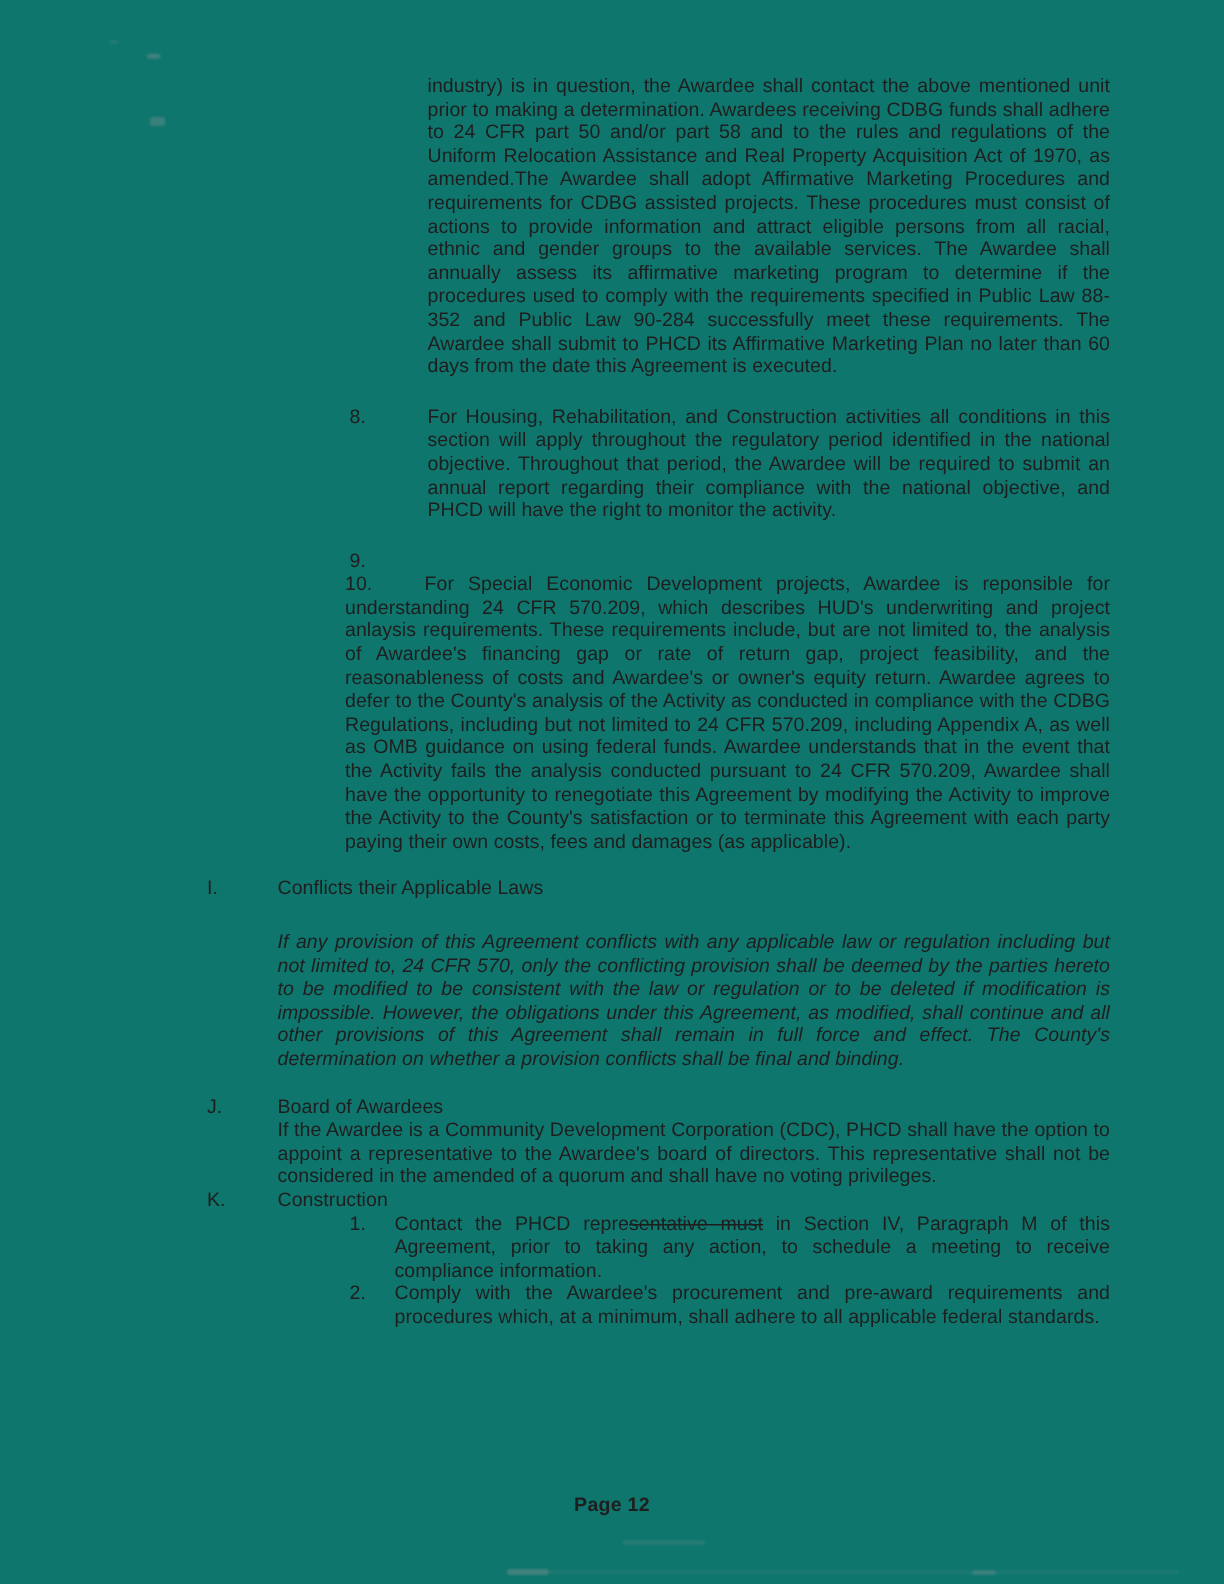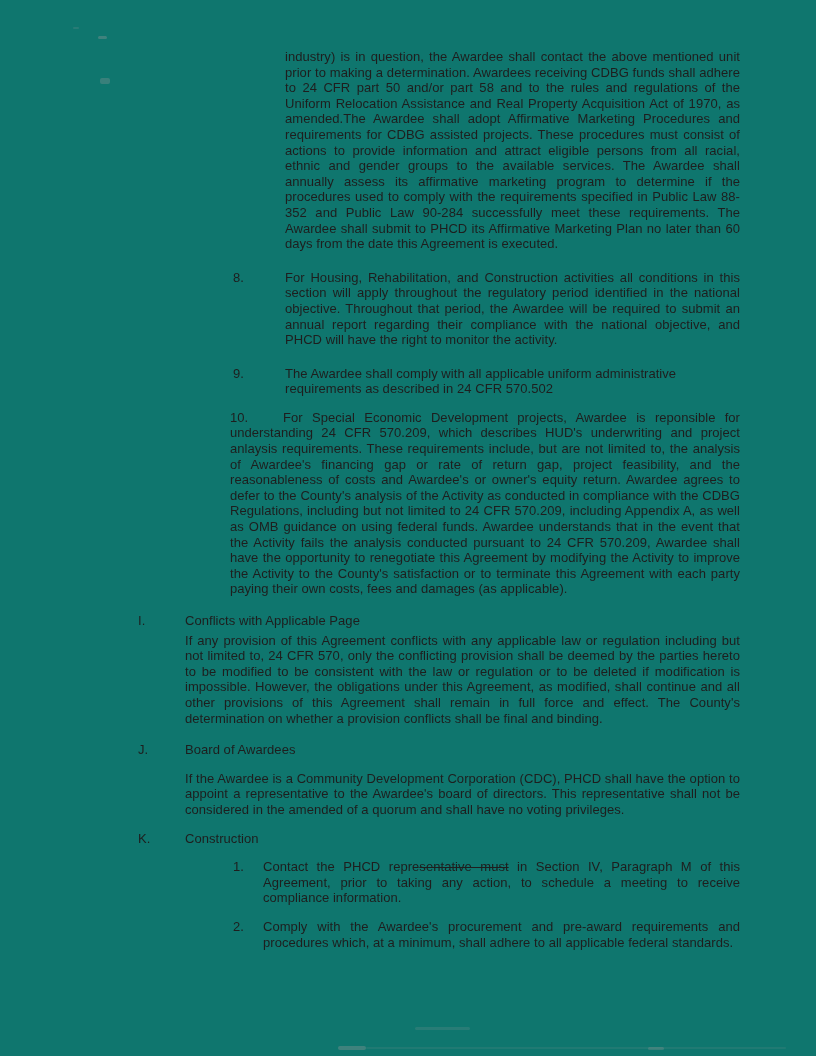--- a/index.html
+++ b/index.html
@@ -27,22 +27,22 @@
 
   
   .cont-para { margin-left: 285px; width: 455px; }
 
   
   .num-item { display: flex; margin-left: 233px; width: 507px; }
   .num-item .num { flex: 0 0 52px; }
   .num-item .body { width: 455px; }
   .gap-lg { margin-top: 18px; }
   .gap-md { margin-top: 16px; }
-  .gap-sm { margin-top: 13px; }
-  .gap-xs { margin-top: 4px; }
+  .gap-sm { }
+  .gap-xs { margin-top: 20px; font-style: italic; }
 
   
   .flush10 { margin-left: 230px; width: 510px; }
   .inline-num { display: inline-block; width: 53px; }
 
   
   .section-head { display: flex; margin-left: 138px; }
   .section-head .letter { flex: 0 0 47px; }
   .section-body { margin-left: 185px; width: 555px; }
 
@@ -95,28 +95,27 @@
 
     <p class="cont-para justify">industry) is in question, the Awardee shall contact the above mentioned unit prior to making a determination. Awardees receiving CDBG funds shall adhere to 24 CFR part 50 and/or part 58 and to the rules and regulations of the Uniform Relocation Assistance and Real Property Acquisition Act of 1970, as amended.The Awardee shall adopt Affirmative Marketing Procedures and requirements for CDBG assisted projects. These procedures must consist of actions to provide information and attract eligible persons from all racial, ethnic and gender groups to the available services.  The Awardee shall annually assess its affirmative marketing program to determine if the procedures used to comply with the requirements specified in Public Law 88-352 and Public Law 90-284 successfully meet these requirements.  The Awardee shall submit to PHCD its Affirmative Marketing Plan no later than 60 days from the date this Agreement is executed.</p>
 
     <div class="num-item gap-lg">
       <span class="num">8.</span>
       <p class="body justify">For Housing, Rehabilitation, and Construction activities all conditions in this section will apply throughout the regulatory period identified in the national objective. Throughout that period, the Awardee will be required to submit an annual report regarding their compliance with the national  objective, and PHCD will have the right to monitor the activity.</p>
     </div>
 
     <div class="num-item gap-lg">
       <span class="num">9.</span>
-      <p class="body">The Awardee shall comply with all applicable uniform administrative requirements as described in 24 CFR 570.502</p>
     </div>
 
     <p class="flush10 justify gap-sm"><span class="inline-num">10.</span><span>For Special Economic Development projects, Awardee is reponsible for understanding 24 CFR 570.209, which describes HUD's  underwriting and project anlaysis requirements. These requirements include, but are not limited to, the analysis of Awardee's financing gap or rate of return gap, project feasibility, and the reasonableness of costs and Awardee's or owner's equity return. Awardee agrees to defer to the County's analysis of the Activity as conducted in compliance with the CDBG Regulations, including but not limited to 24 CFR 570.209, including Appendix A, as well as OMB guidance on using federal funds. Awardee understands that in the event that the Activity fails the analysis conducted pursuant to 24 CFR 570.209, Awardee shall have the opportunity to renegotiate this Agreement by modifying the Activity to improve the Activity to the County's satisfaction or to terminate this Agreement with each party paying their own costs, fees and damages (as applicable).</span></p>
 
     <div class="section-head gap-md">
       <span class="letter">I.</span>
-      <span>Conflicts with Applicable Page</span>
+      <span>Conflicts their Applicable Laws</span>
     </div>
     <p class="section-body justify gap-xs">If any provision of this Agreement conflicts with any applicable law or regulation including but not limited to, 24 CFR 570, only the conflicting provision shall be deemed by the parties hereto to be modified to be consistent with the law or regulation or to be deleted if modification is impossible. However, the obligations under this Agreement, as modified, shall continue and all other provisions of this Agreement shall remain in full force and effect.  The County's determination on whether a provision conflicts shall be final and binding.</p>
 
     <div class="section-head gap-md">
       <span class="letter">J.</span>
       <span>Board of Awardees</span>
     </div>
     <p class="section-body justify gap-sm">If the Awardee is a Community Development Corporation (CDC), PHCD shall have  the option to appoint a representative to the Awardee's board of directors. This representative shall not be considered in the amended of a quorum and shall have no voting privileges.</p>
 
     <div class="section-head gap-sm">
@@ -129,14 +128,15 @@
       <p class="body justify"><span>Contact the PHCD repre</span><span class="strike">sentative must</span><span> in Section IV, Paragraph M of this Agreement, prior to taking any action, to schedule a meeting to receive compliance information.</span></p>
     </div>
 
     <div class="sub-item gap-sm">
       <span class="num">2.</span>
       <p class="body justify">Comply with the Awardee's procurement and pre-award requirements and procedures which, at a minimum, shall adhere to all applicable federal standards.</p>
     </div>
 
   </div>
 
+  <div class="footer">Page 12</div>
 
 </div>
 
 </body></html>

